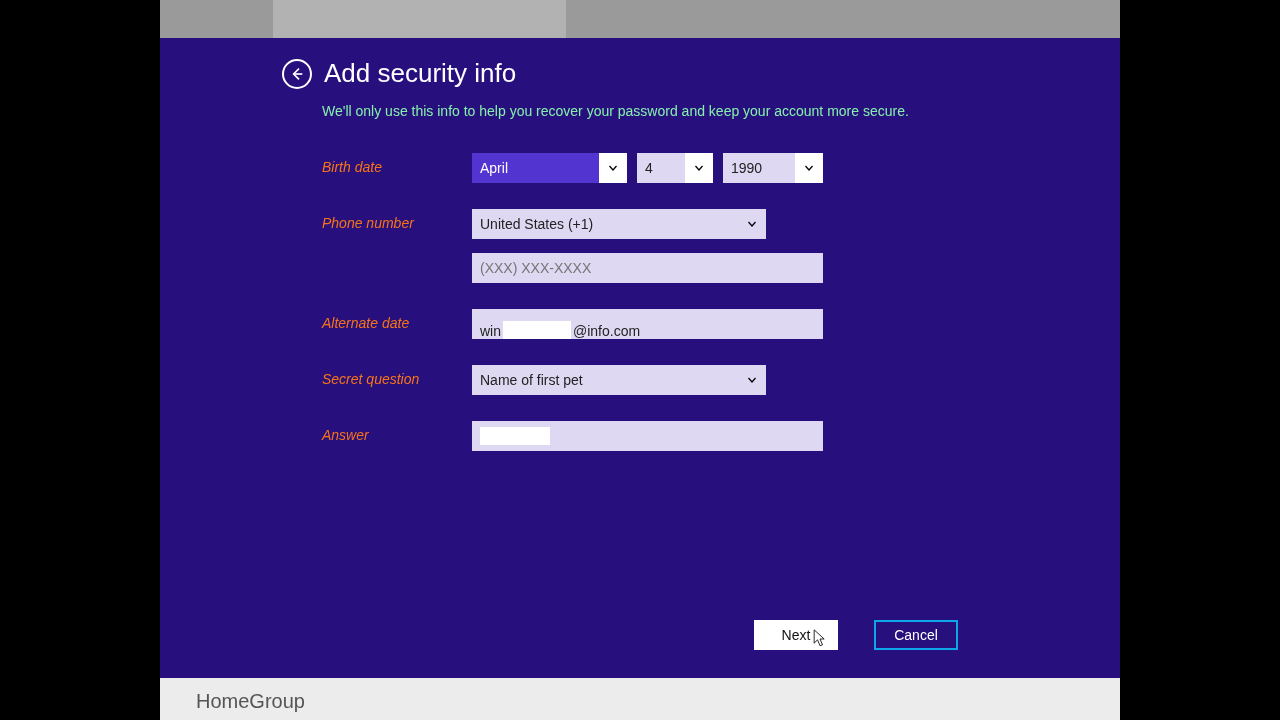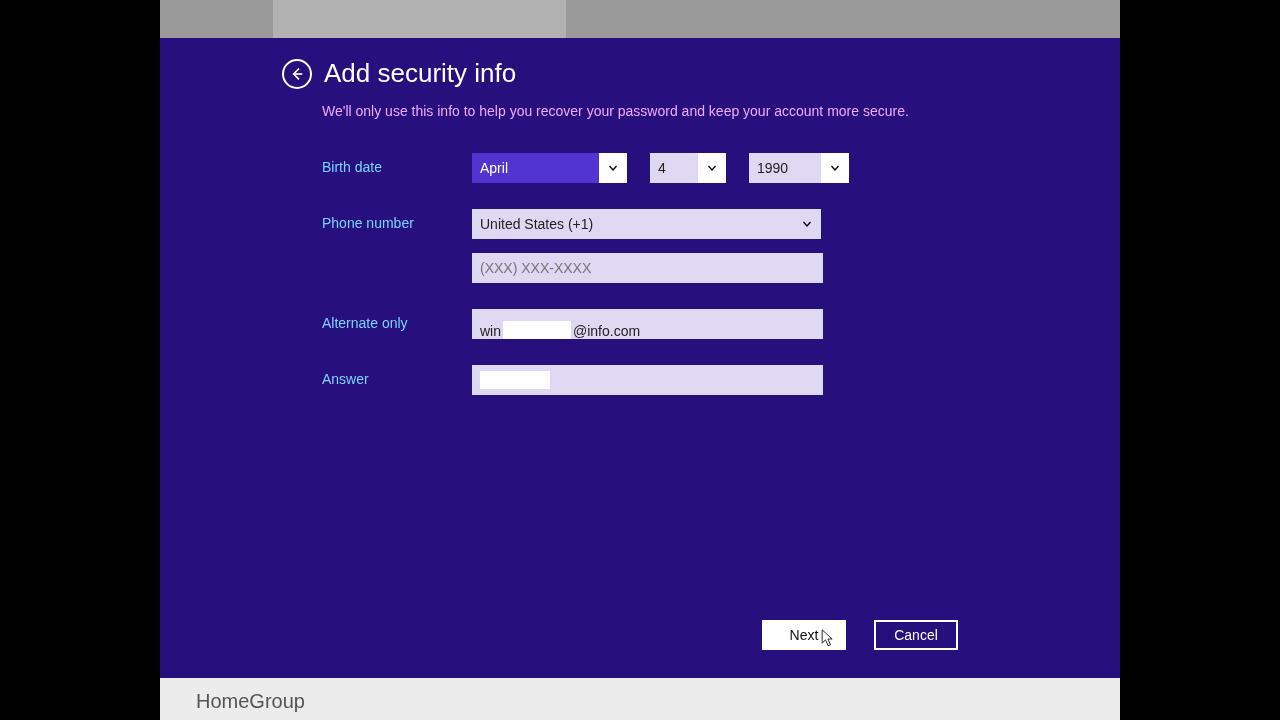--- a/index.html
+++ b/index.html
@@ -13,58 +13,58 @@
   .panel { position: absolute; left: 0; top: 38px; width: 960px; height: 640px; background: #27107e; color: #fff; }
 
   .header { position: absolute; left: 122px; top: 20px; display:flex; align-items:center; }
   .back-circle {
     width: 30px; height: 30px; border: 2px solid #fff; border-radius: 50%;
     display:flex; align-items:center; justify-content:center; margin-right: 12px;
     cursor: pointer;
   }
   .back-circle svg { width: 16px; height: 16px; }
   .title { font-size: 26px; font-weight: 400; color:#fff; }
-  .subtitle { position:absolute; left:162px; top:65px; font-size: 14px; color:#f0abfc; }
+  .subtitle { position:absolute; left:162px; top:65px; font-size: 14px; color:#86efac; }
 
   .form { position:absolute; left:162px; top:115px; width:660px; }
   .row { display:flex; align-items:flex-start; margin-bottom: 26px; }
   .row.tight { margin-bottom: 14px; }
-  .label { width: 150px; font-size: 14px; color:#7dd3fc; padding-top:6px; }
-  .controls { display:flex; gap:23px; }
+  .label { width: 150px; font-size: 14px; color:#f97316; padding-top:6px;font-style:italic; }
+  .controls { display:flex; gap:10px; }
 
   .sel, .inp {
     background:#ded8f2; border:none; font-size:14px; color:#222; height:30px;
     font-family: inherit;
   }
   .inp { padding: 0 8px; }
   .sel { display:flex; align-items:center; justify-content:space-between; cursor:pointer; }
   .sel .val { padding: 0 8px; }
   .sel .caret {
     width: 28px; height:100%; background:#fff; display:flex; align-items:center; justify-content:center;
   }
   .sel .caret svg { width:12px; height:12px; }
   .sel.nocaretbg .caret { background:transparent; }
 
   .sel.month { width:155px; }
   .sel.month.focused { background:#5234d0; }
   .sel.month.focused .val { color:#fff; }
   .sel.day { width:76px; }
   .sel.year { width:100px; }
 
-  .wide { width: 349px; display:block; }
+  .wide { width: 294px; display:block; }
   .sel.wide { display:flex; }
   .inp.wide { width:351px; }
   .placeholder { color:#000000; }
 
   .redacted-white { display:inline-block; background:#fff; height:18px; vertical-align:middle; }
 
-  .buttons { position:absolute; right:162px; bottom:28px; display:flex; gap:28px; }
+  .buttons { position:absolute; right:162px; bottom:28px; display:flex; gap:36px; }
   .btn { width:84px; height:30px; font-size:14px; cursor:pointer; display:flex; align-items:center; justify-content:center; position:relative; }
   .btn.primary { background:#fff; color:#111; border:1px solid #fff; }
-  .btn.secondary { background:#27107e; color:#fff; border:2px solid #ffffff; }
+  .btn.secondary { background:#27107e; color:#fff; border:2px solid #0ea5e9; }
 
   .bottombar { position:absolute; left:0; top:678px; width:960px; height:42px; background:#ececec; color:#444; font-size:20px; }
   .bottombar .lbl { position:absolute; left:36px; top:12px; font-weight:400; color:#555; }
 
   .cursor-svg { position:absolute; width:14px; height:20px; pointer-events:none; }
 </style>
 </head>
 <body>
 
 <div class="letterbox">
@@ -131,30 +131,43 @@
         </div>
       </div>
       <div class="row">
         <div class="label"></div>
         <div class="controls">
           <input class="inp wide placeholder" type="text" placeholder="(XXX) XXX-XXXX" style="">
         </div>
       </div>
 
       <div class="row">
-        <div class="label">Alternate only</div>
+        <div class="label">Alternate date</div>
         <div class="controls">
           <div class="inp wide" style="display:flex;align-items:flex-end;">
             <span>win</span>
               <span class="redacted-white" style="width:68px; margin:0 2px;"></span>
               <span>@info.com</span>
           </div>
         </div>
       </div>
 
+      <div class="row">
+        <div class="label">Secret question</div>
+        <div class="controls">
+          <div class="sel wide nocaretbg">
+            <span class="val">Name of first pet</span>
+            <span class="caret">
+                <svg viewBox="0 0 24 24">
+                  <path d="M5 8 L12 16 L19 8" stroke="#000" stroke-width="2.5" fill="none"></path>
+                </svg>
+              </span>
+          </div>
+        </div>
+      </div>
 
       <div class="row">
         <div class="label">Answer</div>
         <div class="controls">
           <div class="inp wide" style="display:flex;align-items:center;">
             <span class="redacted-white" style="width:70px;"></span>
           </div>
         </div>
       </div>
 

